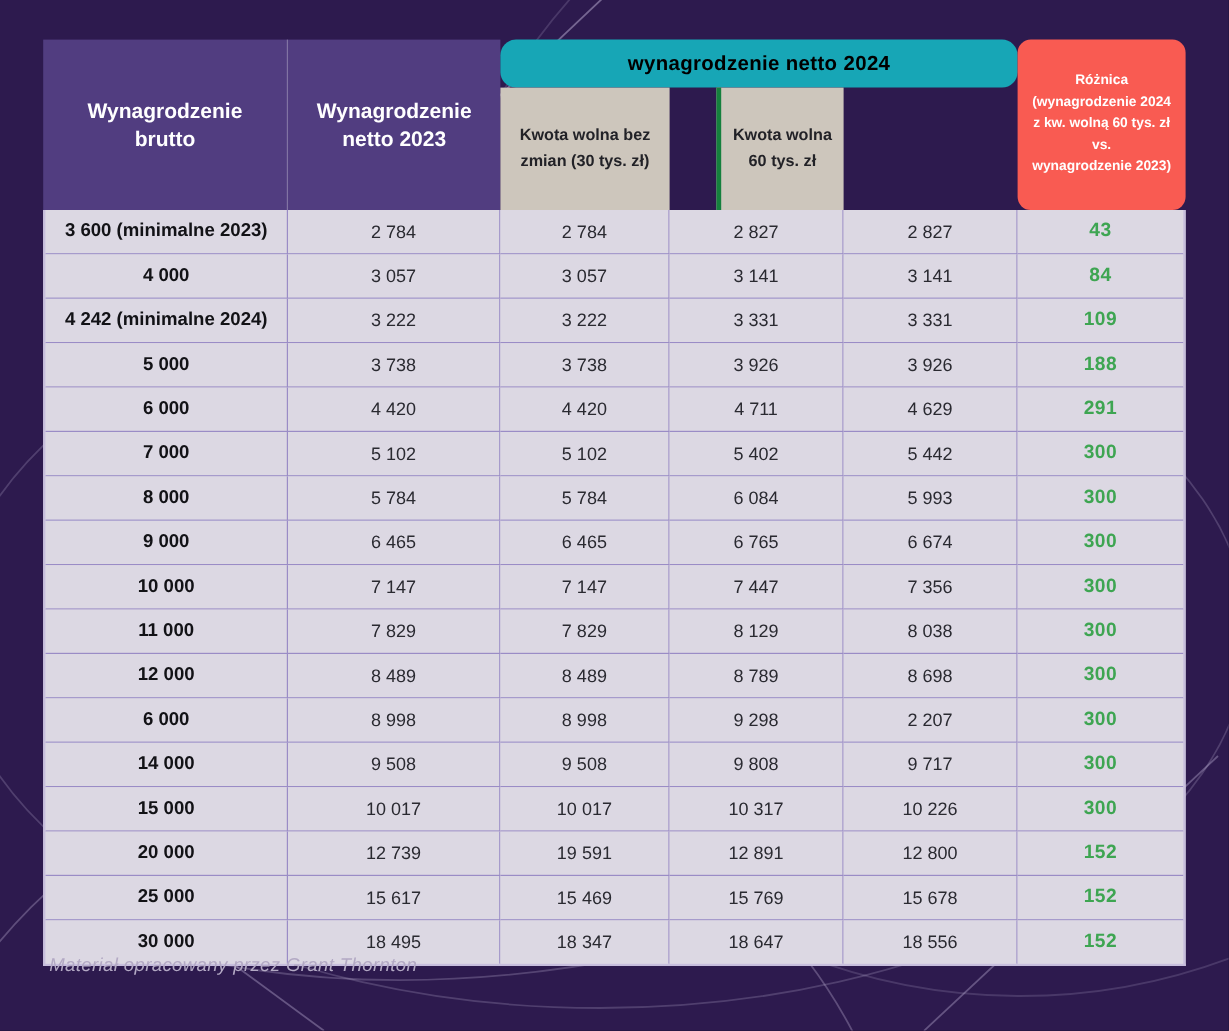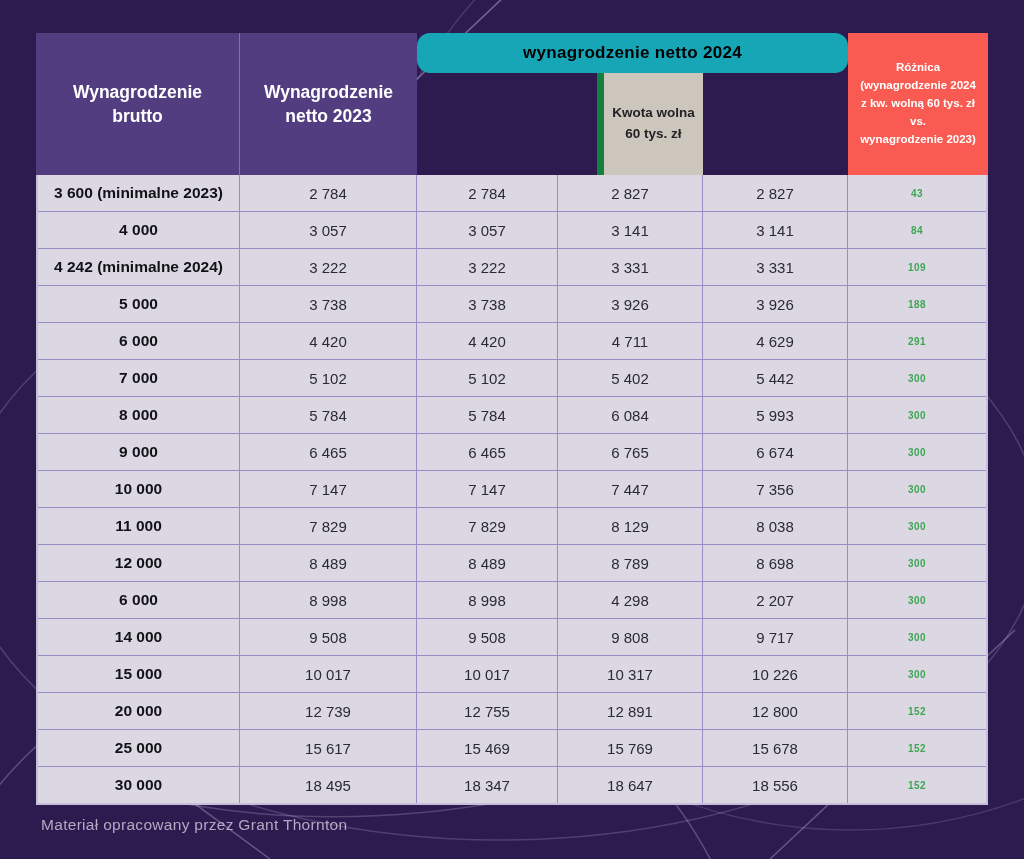--- a/index.html
+++ b/index.html
@@ -29,49 +29,49 @@
   .h-netto23 { grid-column:2; }
   .h-group {
     grid-column:3/6; grid-row:1; background:var(--teal,#17a6b6);
     color:#000000; font-weight:bold; font-size:17px; letter-spacing:.3px;border-radius:13px;
   }
   .h-sub {
     grid-row:2; background:var(--tan,#cdc6bc); color:#222227;
     font-weight:bold; font-size:13.5px; line-height:1.55; padding:0 4px;
   }
   .h-sub30 { grid-column:3; }
-  .h-sub60 { grid-column:4; border-left:7px solid #15803d;margin-left:39px; }
+  .h-sub60 { grid-column:4; border-left:4px solid #15803d;margin-left:39px; }
   .h-sub12 { grid-column:5; border-left:2px solid #dcd7df; }
   .h-diff {
     grid-column:6; grid-row:1/3; background:var(--red,#f95b52);
-    color:#ffffff; font-weight:bold; font-size:11.5px; line-height:1.55; padding:0 5px;
+    color:#ffffff; font-weight:bold; font-size:11.5px; line-height:1.55; padding:0 5px;border-radius:11px;
   }
 
   .tbody {
     display:grid;
     grid-template-columns:202px 177px 141px 145px 145px 138px;
     border:2px solid #c7bedd; border-top:none;
     background:var(--cell-bg,#dcd8e3);
   }
   .trow { display:contents; }
   .td {
     background:var(--cell-bg,#dcd8e3);
     border-right:1px solid var(--grid-line,#9a8cc6);
     border-bottom:1px solid var(--grid-line,#9a8cc6);
     height:36px; display:flex; align-items:center; justify-content:center;
     font-size:15px; color:#2a2a31; white-space:nowrap;
   }
   .td:nth-child(6n) { border-right:none; }
   .trow:last-of-type .td { border-bottom:none; }
   .td.c-brutto { font-weight:bold; color:#121216; font-size:15.5px; }
-  .td.c-diff   { font-weight:bold; color:var(--green,#3ea552); font-size:10px; letter-spacing:.4px; }
+  .td.c-diff   { font-weight:bold; color:var(--green,#3ea552); font-size:16px; letter-spacing:.4px; }
 
   .credit {
-    position:absolute; left:41px; top:816px; z-index:1;
-    font-size:15.5px; letter-spacing:.3px; color:var(--footer,#b3a9c4);
+    position:absolute; left:41px; top:796px; z-index:1;
+    font-size:15.5px; letter-spacing:.3px; color:var(--footer,#b3a9c4);font-style:italic;
   }
 </style>
 </head>
 <body>
 
 <div class="poster">
 
   <svg class="decor" width="1024" height="859" viewBox="0 0 1024 859" fill="none" xmlns="http://www.w3.org/2000/svg">
     <ellipse cx="500" cy="530" rx="540" ry="310" stroke="#cfc4e4" stroke-opacity="0.22" stroke-width="1.5"></ellipse>
     <circle cx="850" cy="330" r="500" stroke="#cfc4e4" stroke-opacity="0.18" stroke-width="1.5"></circle>
@@ -84,20 +84,22 @@
   </svg>
 
   <div class="tbl">
 
     <div class="thead">
       <div class="th h-brutto">Wynagrodzenie
 brutto</div>
       <div class="th h-netto23">Wynagrodzenie
 netto 2023</div>
       <div class="th h-group">wynagrodzenie netto 2024</div>
+      <div class="th h-sub h-sub30">Kwota wolna bez
+zmian (30 tys. zł)</div>
       <div class="th h-sub h-sub60">Kwota wolna
 60 tys. zł</div>
       <div class="th h-diff">Różnica
 (wynagrodzenie 2024
 z kw. wolną 60 tys. zł
 vs.
 wynagrodzenie 2023)</div>
     </div>
 
     <div class="tbody">
@@ -198,21 +200,21 @@
           <div class="td">8 489</div>
           <div class="td">8 789</div>
           <div class="td">8 698</div>
           <div class="td c-diff">300</div>
         </div>
 
         <div class="trow">
           <div class="td c-brutto">6 000</div>
           <div class="td">8 998</div>
           <div class="td">8 998</div>
-          <div class="td">4 298</div>
+          <div class="td">9 298</div>
           <div class="td">2 207</div>
           <div class="td c-diff">300</div>
         </div>
 
         <div class="trow">
           <div class="td c-brutto">14 000</div>
           <div class="td">9 508</div>
           <div class="td">9 508</div>
           <div class="td">9 808</div>
           <div class="td">9 717</div>
@@ -224,21 +226,21 @@
           <div class="td">10 017</div>
           <div class="td">10 017</div>
           <div class="td">10 317</div>
           <div class="td">10 226</div>
           <div class="td c-diff">300</div>
         </div>
 
         <div class="trow">
           <div class="td c-brutto">20 000</div>
           <div class="td">12 739</div>
-          <div class="td">12 755</div>
+          <div class="td">19 591</div>
           <div class="td">12 891</div>
           <div class="td">12 800</div>
           <div class="td c-diff">152</div>
         </div>
 
         <div class="trow">
           <div class="td c-brutto">25 000</div>
           <div class="td">15 617</div>
           <div class="td">15 469</div>
           <div class="td">15 769</div>

